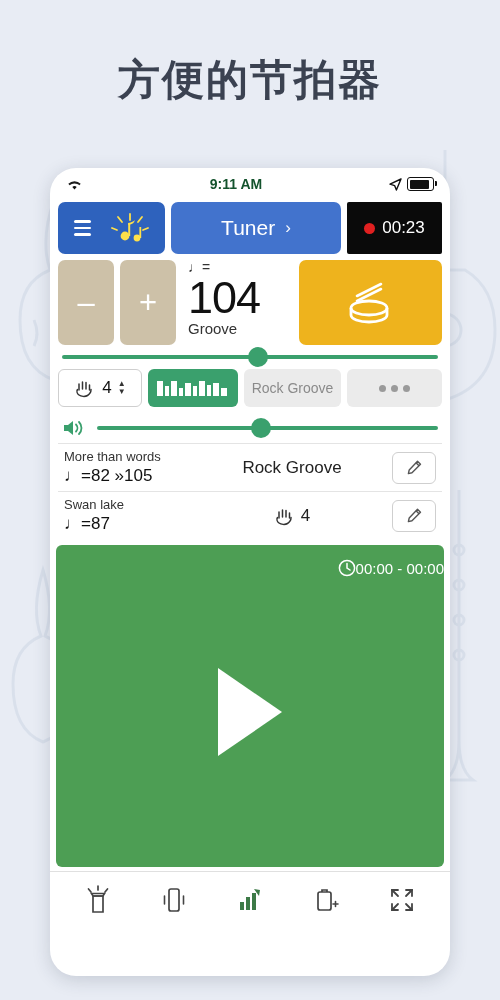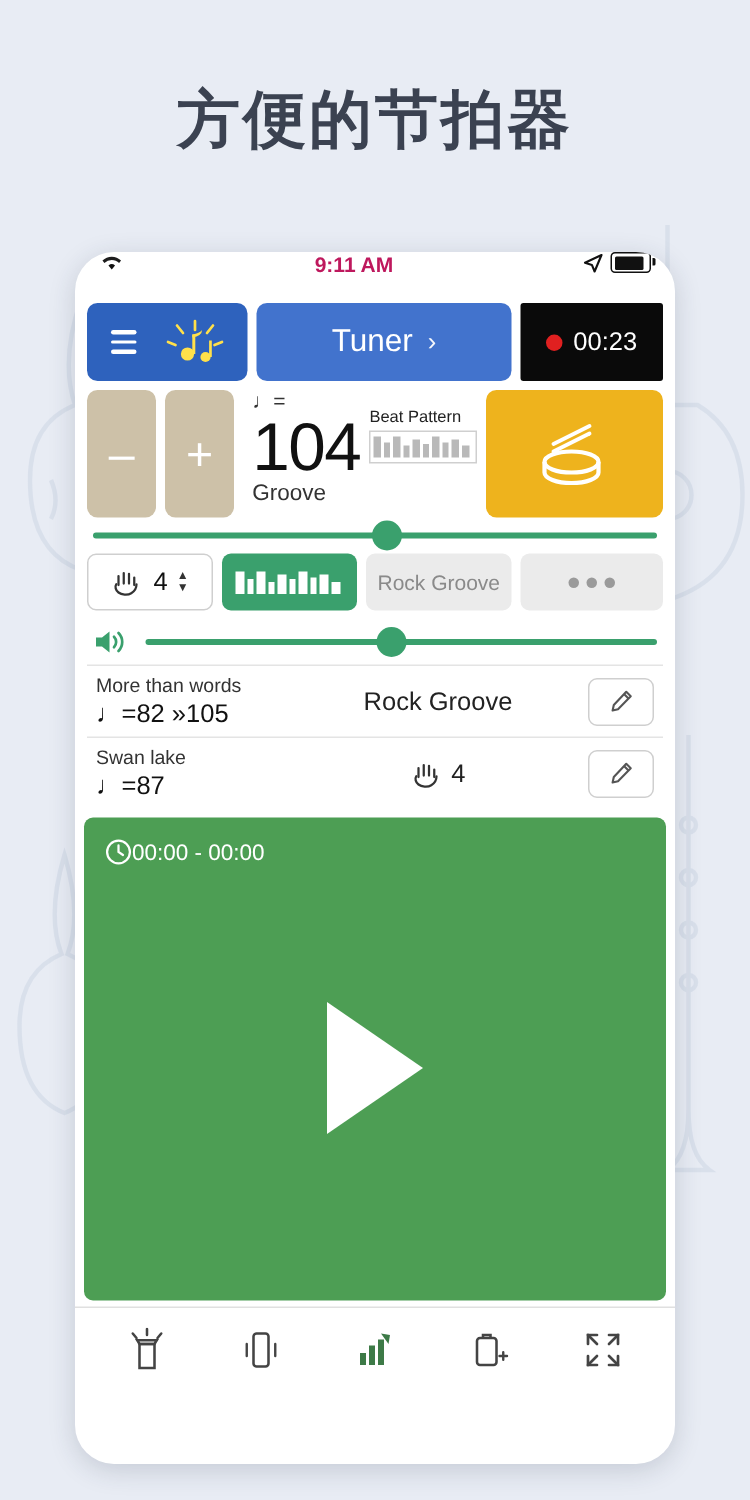--- a/index.html
+++ b/index.html
@@ -45,24 +45,24 @@
     background: #ffffff;
     border-radius: 26px;
     box-shadow: 0 4px 18px rgba(40,50,70,.18);
     overflow: hidden;
   }
 
   
   .statusbar {
     height: 32px;
     display: flex;
-    align-items: flex-start;
+    align-items: center;
     padding: 0 16px;
     font-size: 13px;
-    color: #be185d;
+    color: #14532d;
     font-weight: bold;
   }
   .statusbar .time {
     flex: 1;
     text-align: center;
     font-size: 14px;
   }
   .sb-left, .sb-right { display: flex; align-items: center; gap: 5px; }
   .battery {
     width: 25px; height: 12px;
@@ -262,20 +262,21 @@
     height: 322px;
     position: relative;
   }
   .player .clockline {
     display: flex;
     align-items: center;
     gap: 0;
     padding: 14px 0 0 14px;
     color: #fff;
     font-size: 15px;
+    justify-content: flex-end;
   }
   .play-tri {
     position: absolute;
     left: 50%; top: 52%;
     transform: translate(-50%, -50%);
     width: 0; height: 0;
     border-left: 64px solid #fff;
     border-top: 44px solid transparent;
     border-bottom: 44px solid transparent;
   }
@@ -388,39 +389,20 @@
 
     <div class="row temporow">
       <div class="pm">–</div>
       <div class="pm">+</div>
       <div class="tempo-mid">
         <div class="bpm-block">
           <div class="bpm-eq">♩=</div>
           <div class="bpm-num">104</div>
           <div class="bpm-word">Groove</div>
         </div>
-        <div class="beat-pattern">
-          <div class="bp-label">Beat Pattern</div>
-          <div class="bp-strip">
-            <svg width="70" height="20" viewBox="0 0 70 20">
-              <g fill="#b9b9b9">
-                <rect x="2" y="3" width="5" height="14"></rect>
-                  <rect x="9" y="7" width="4" height="10"></rect>
-                <rect x="15" y="3" width="5" height="14"></rect>
-                  <rect x="22" y="9" width="4" height="8"></rect>
-                <rect x="28" y="5" width="5" height="12"></rect>
-                  <rect x="35" y="8" width="4" height="9"></rect>
-                <rect x="41" y="3" width="5" height="14"></rect>
-                  <rect x="48" y="7" width="4" height="10"></rect>
-                <rect x="54" y="5" width="5" height="12"></rect>
-                  <rect x="61" y="9" width="5" height="8"></rect>
-              </g>
-            </svg>
-          </div>
-        </div>
       </div>
       <div class="drum-btn">
         <svg width="60" height="50" viewBox="0 0 60 50">
           <g stroke="#fff" stroke-width="2.6" fill="none" stroke-linecap="round">
             <line x1="16" y1="18" x2="40" y2="6"></line>
             <line x1="16" y1="23" x2="40" y2="11"></line>
           </g>
           <g fill="none" stroke="#fff" stroke-width="2.8">
             <ellipse cx="28" cy="30" rx="18" ry="7"></ellipse>
             <path d="M10 30 v7 a18 7 0 0 0 36 0 v-7"></path>

